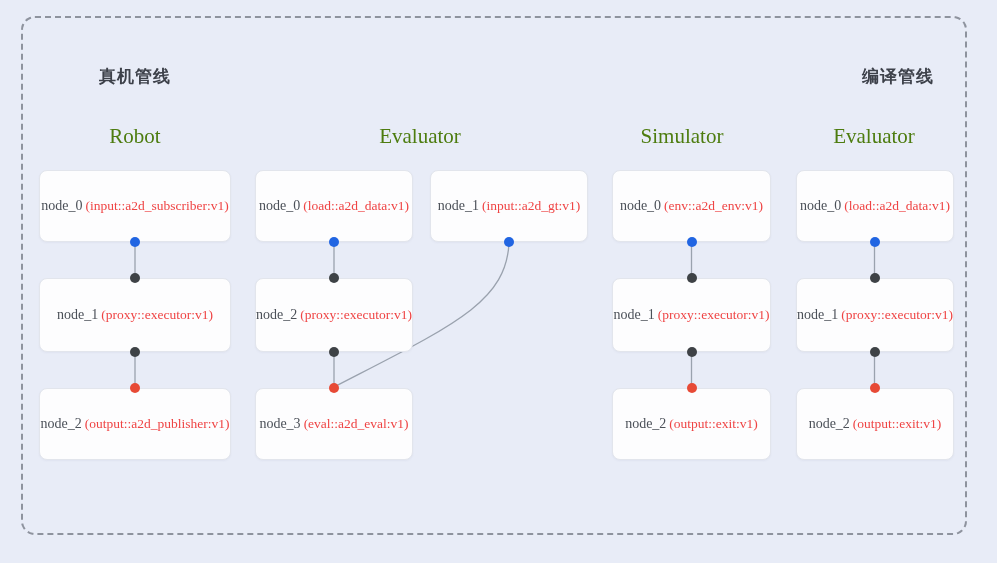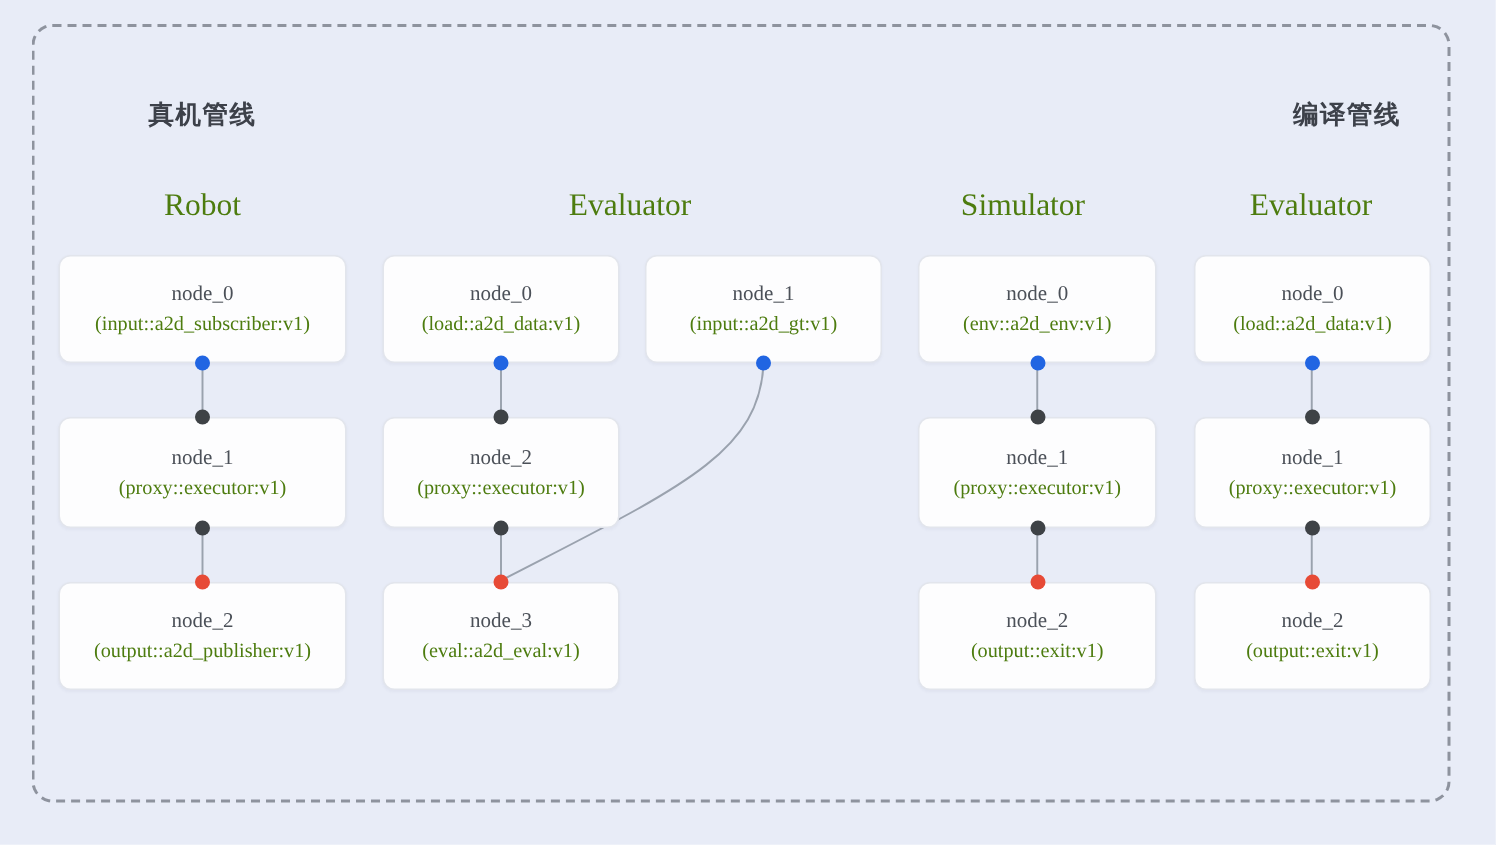--- a/index.html
+++ b/index.html
@@ -34,30 +34,30 @@
     position:absolute;top:123px;width:220px;height:26px;line-height:26px;
     text-align:center;font-size:21px;color:#4d7c0f;
     z-index:2;
   }
   .node{
     position:absolute;
     background:#fdfdfe;
     border:1px solid #e2e5ec;
     border-radius:8px;
     box-sizing:border-box;
-    display:flex;flex-direction:column;align-items:center;justify-content:center;
+    display:flex;flex-direction:row;align-items:center;justify-content:center;
     gap:3px;
     z-index:2;
     box-shadow:0 1px 2px rgba(70,80,110,0.05);
   }
   .node .nt{
     font-size:14px;color:#4b5058;white-space:nowrap;
   }
   .node .ns{
-    font-size:13.5px;color:#4d7c0f;white-space:nowrap;
+    font-size:13.5px;color:#ef4444;white-space:nowrap;
   }
   .dot{
     position:absolute;width:10px;height:10px;border-radius:50%;
     transform:translate(-50%,-50%);
     z-index:3;
   }
   .dot.blue{background:#2165e2;}
   .dot.dark{background:#3e4246;}
   .dot.red{background:#e74a36;}
 </style>

